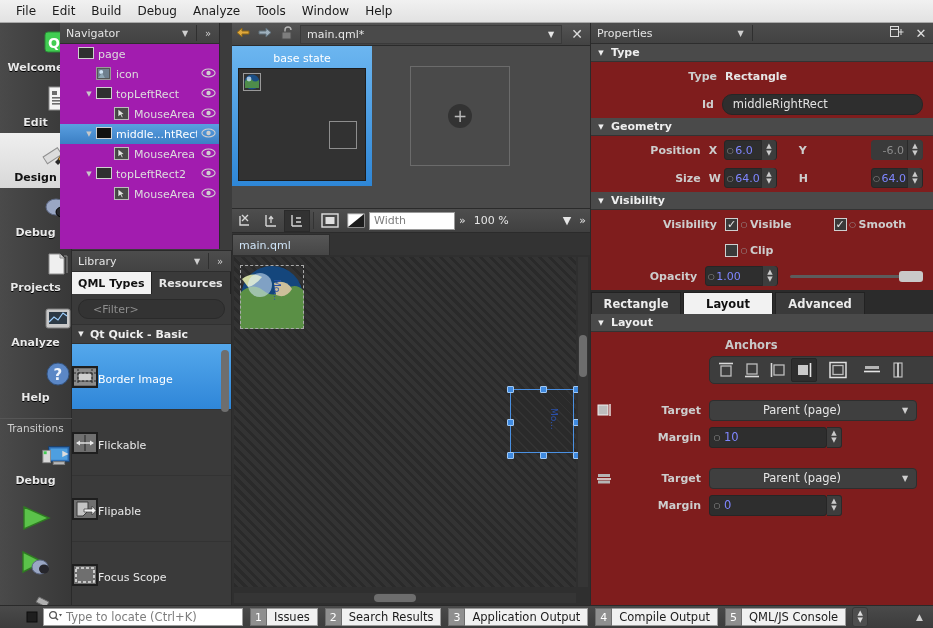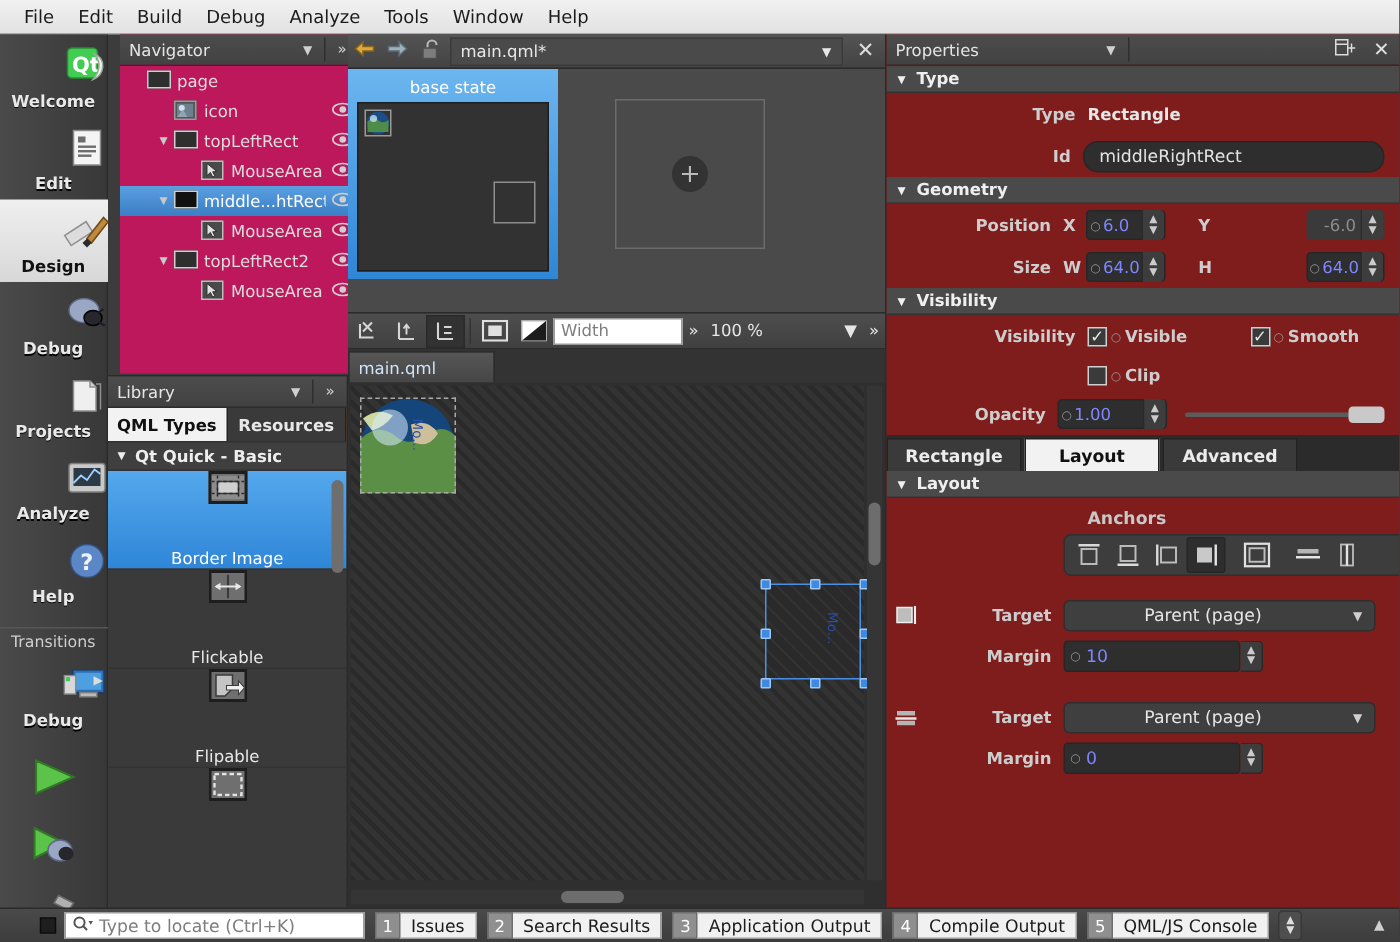--- a/index.html
+++ b/index.html
@@ -50,22 +50,22 @@
     border-bottom:1px solid #2d2d2d;
     display:flex; align-items:center; font-size:11px; color:#e4e4e4;
   }
   .panel-title .name{ padding-left:6px; flex:1; }
   .panel-title .combo-arrow{ width:22px; text-align:center; font-size:8px; color:#d0d0d0;}
   .panel-title .sep{ width:1px; height:16px; background:#2f2f2f; }
   .panel-title .chev{ width:22px; text-align:center; font-size:10px; color:#d0d0d0; }
 
   
   .navigator{
-    position:absolute; left:80px; top:23px; width:160px; height:226px;
-    background:#be185d; border-right:1px solid #2a2a2a;
+    position:absolute; left:60px; top:23px; width:160px; height:226px;
+    background:#a21caf; border-right:1px solid #2a2a2a;
   }
   .nav-tree{ position:absolute; top:21px; left:0; right:0; bottom:0; overflow:hidden; }
   .nav-row{ height:20px; display:flex; align-items:center; position:relative; font-size:11px; color:#ddd;}
   .nav-row.sel{ background:linear-gradient(#5a9fe0,#3b7fc4); color:#fff; }
   .nav-row .tw{ width:14px; text-align:center; font-size:7px; color:#c8c8c8; }
   .nav-row .ico{ width:16px; height:14px; margin-right:4px; display:inline-block;}
   .nav-row .txt{ flex:1; white-space:nowrap; overflow:hidden; }
   .nav-row .eye{ width:22px; text-align:center; }
   .rectglyph{ width:16px; height:12px; border:1px solid #cfcfcf; background:#2f2f2f; display:inline-block;}
   .rectglyph.sel{ background:#111; }
@@ -85,22 +85,22 @@
             border-right:1px solid #222; cursor:pointer;}
   .lib-tab.active{ background:#f2f2f2; color:#111; }
   .filter-wrap{ padding:5px 6px; }
   .filter{ height:20px; border-radius:10px; background:#333; border:1px solid #2a2a2a;
            color:#8d8d8d; font-size:11px; display:flex; align-items:center; padding-left:14px;}
   .lib-section{ height:20px; display:flex; align-items:center; background:#3f3f3f;
                 border-top:1px solid #313131; border-bottom:1px solid #313131;
                 font-weight:bold; font-size:11px; color:#eee;}
   .lib-section .tw{ width:18px; text-align:center; font-size:7px;}
   .lib-items{ position:relative; height:243px; overflow:hidden; }
-  .lib-item{ height:66px; display:flex; flex-direction:column; align-items:center;
-             justify-content:space-between; border-bottom:1px solid #333; cursor:pointer;}
+  .lib-item{ height:66px; display:flex; flex-direction:row; align-items:center;
+             justify-content:flex-start; border-bottom:1px solid #333; cursor:pointer;}
   .lib-item.sel{ background:linear-gradient(#54a8ec,#2f86d8); }
   .lib-item .cap{ font-size:11px; margin-top:5px; color:#e9e9e9; }
   .lib-item.sel .cap{ color:#fff; }
   .libicon{ width:26px;height:22px;border:2px solid #1e1e1e;background:#6f6f6f;
             display:flex;align-items:center;justify-content:center;}
   .lib-scroll{ position:absolute; right:2px; top:0; width:8px; height:243px; }
   .lib-scroll .thumb{ position:absolute; left:0; top:6px; width:8px; height:62px;
                       background:#6e6e6e; border-radius:4px;}
 
   
@@ -483,20 +483,23 @@
     <div class="panel-title">
       <div class="name">Library</div>
       <div class="combo-arrow">▼</div>
       <div class="sep"></div>
       <div class="chev">»</div>
     </div>
     <div class="lib-tabs">
       <div class="lib-tab active">QML Types</div>
       <div class="lib-tab">Resources</div>
     </div>
+    <div class="filter-wrap">
+      <div class="filter">&lt;Filter&gt;</div>
+    </div>
     <div class="lib-section">
       <span class="tw">▼</span>
       <span>Qt Quick - Basic</span>
     </div>
     <div class="lib-items">
       <div id="lib-items-host">
           <div class="lib-item sel">
             <span class="libicon">
               <svg width="22" height="16" viewBox="0 0 22 16">
                 <rect x="0" y="0" width="22" height="16" fill="#8c8c8c"></rect>

